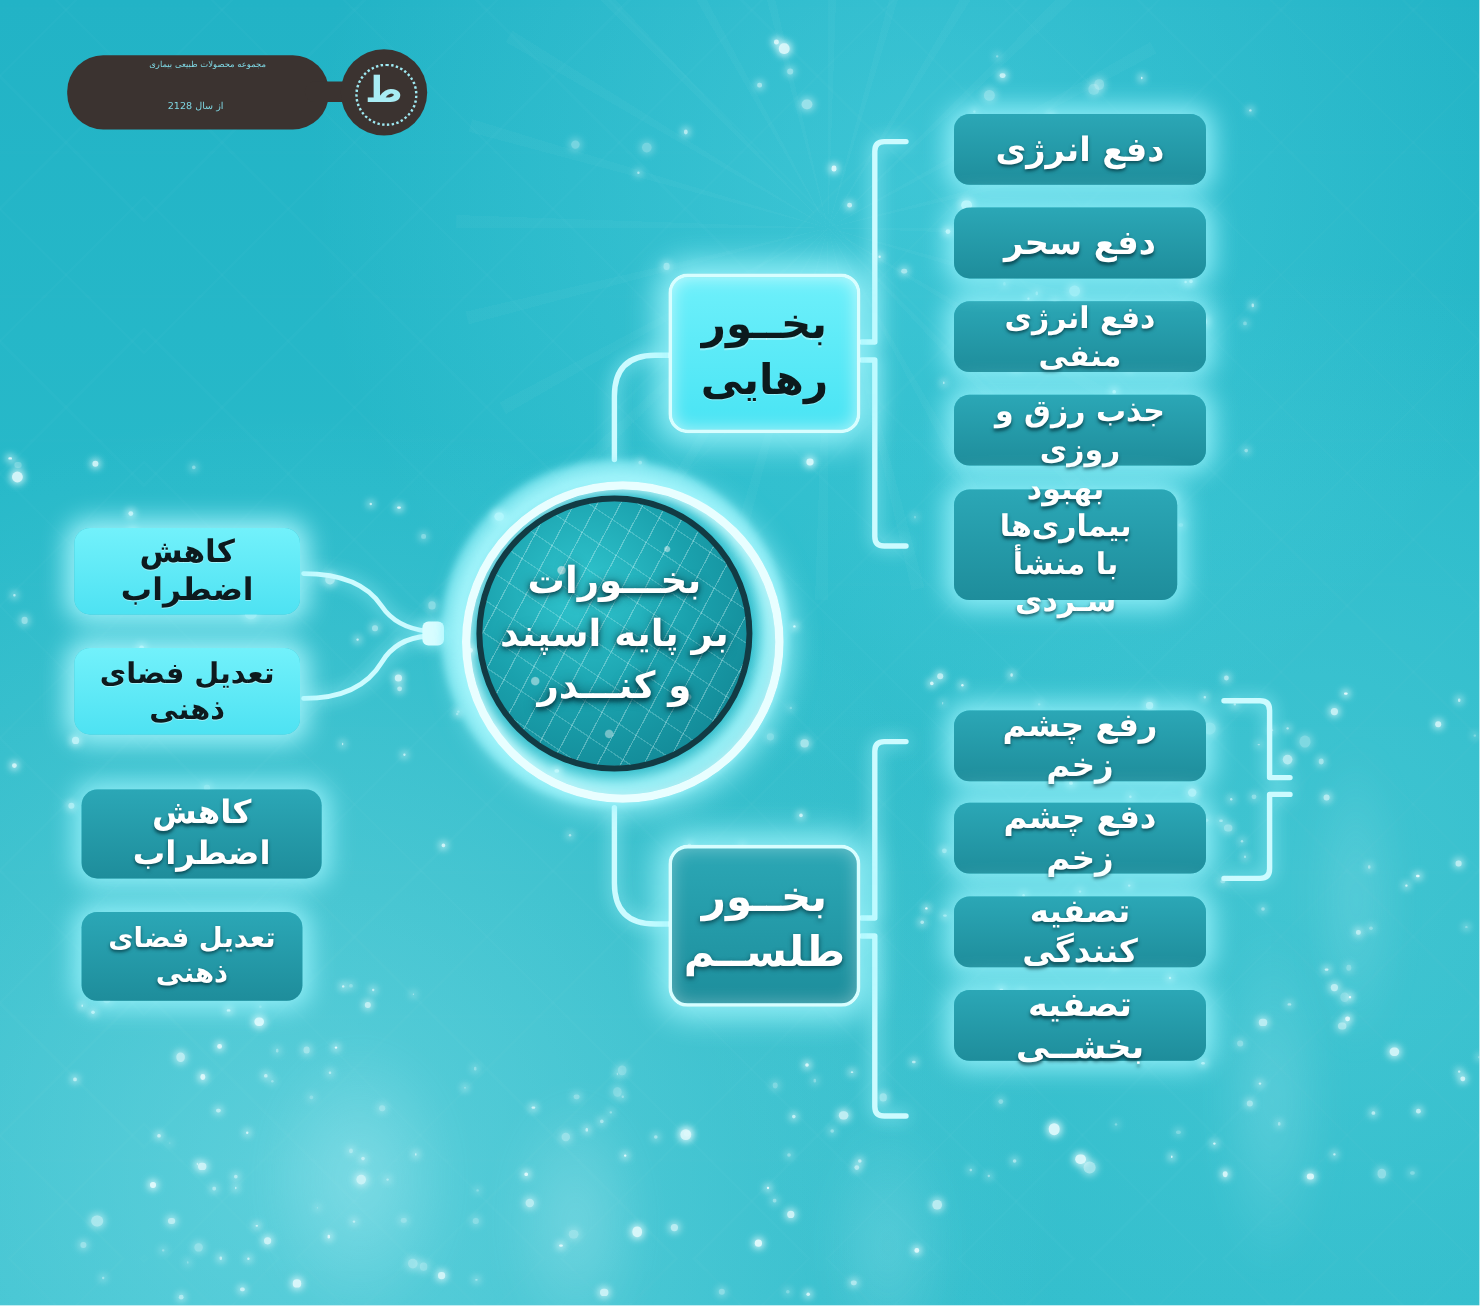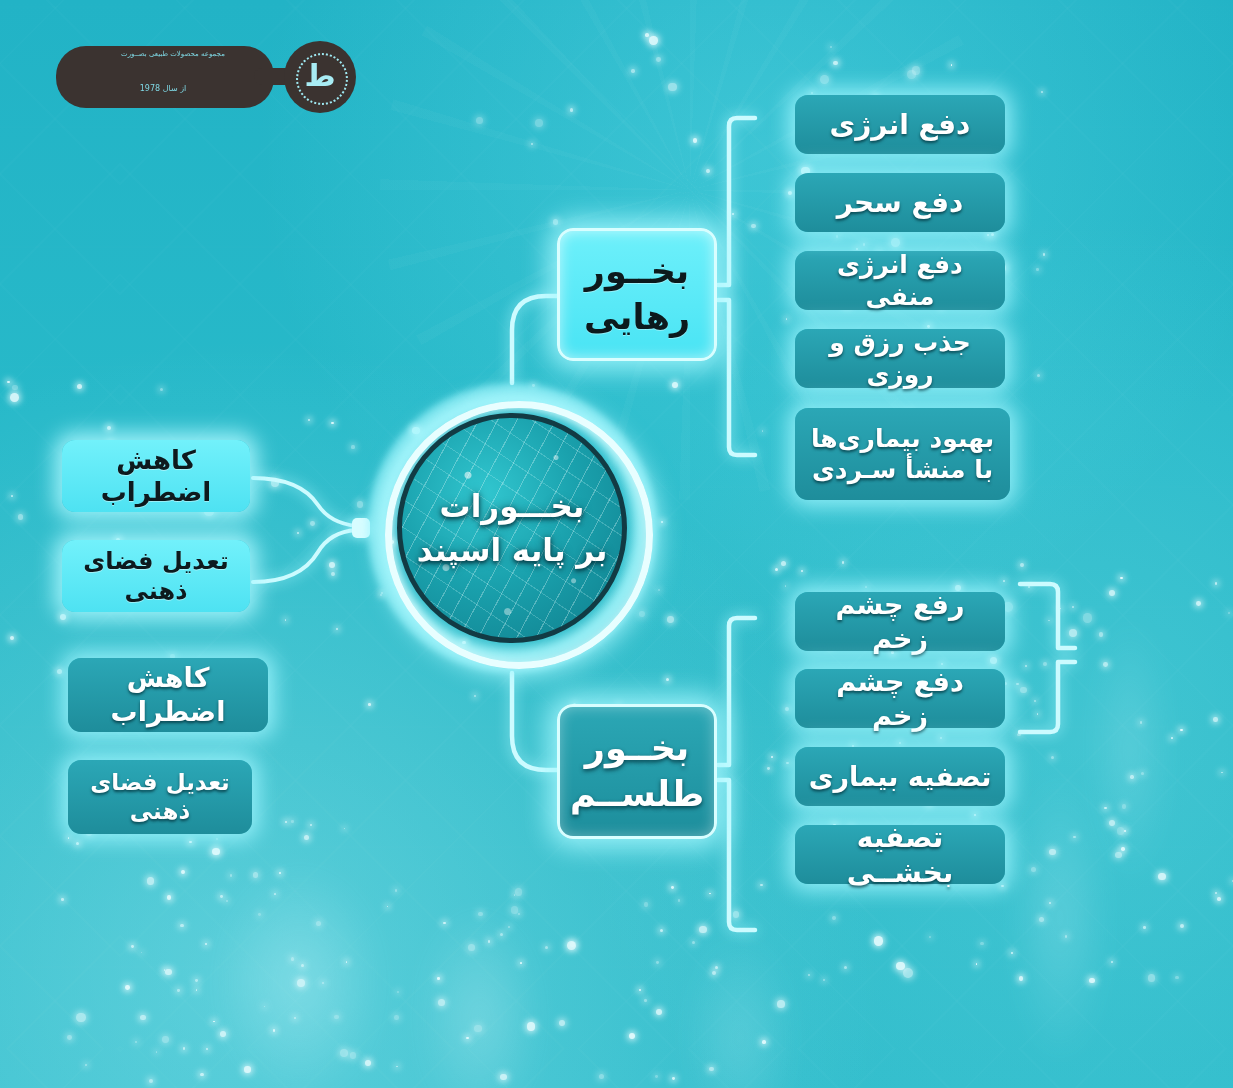--- a/index.html
+++ b/index.html
@@ -557,31 +557,32 @@
 
     <rect class="stub" x="352" y="518" width="18" height="20" rx="5"></rect>
   </svg>
 
   <div id="logo">
     <div class="blob"></div>
     <div class="neck"></div>
     <div class="circ"></div>
     <div class="emblem"></div>
     <div class="emblem-glyph">ط</div>
-    <div class="sup">مجموعه محصولات طبیعی بصــورت</div>
-    <div class="sub">از سال 1978</div>
+    <div class="sup">مجموعه محصولات طبیعی بیماری</div>
+    <div class="sub">از سال 2128</div>
   </div>
 
   <div id="center-node">
     <div class="glow"></div>
     <div class="ring"></div>
     <div class="disc">
       <div class="label">
         <div>بخـــورات</div>
         <div>بر پایه اسپند</div>
+        <div>و کنـــدر</div>
       </div>
     </div>
   </div>
 
   <div class="cat" id="cat-rahaei">
     <div>
       <div>بخــور</div>
       <div>رهایی</div>
     </div>
   </div>
@@ -598,35 +599,35 @@
   </div>
   <div class="leaf dark" style="left:795px;top:251px;width:210px;height:59px;font-size:25px;">
     <span>دفع انرژی منفی</span>
   </div>
   <div class="leaf dark" style="left:795px;top:173px;width:210px;height:59px;font-size:28px;">
     <span>دفع سحر</span>
   </div>
   <div class="leaf dark" style="left:795px;top:329px;width:210px;height:59px;font-size:25px;">
     <span>جذب رزق و روزی</span>
   </div>
-  <div class="leaf dark" style="left:795px;top:408px;width:215px;height:92px;font-size:25px;">
+  <div class="leaf dark" style="left:795px;top:408px;width:186px;height:92px;font-size:25px;">
     <div>
       <div>بهبود بیماری‌ها</div>
       <div>با منشأ سـردی</div>
     </div>
   </div>
 
   <div class="leaf dark" style="left:795px;top:592px;width:210px;height:59px;font-size:27px;">
     <span>رفع چشم زخم</span>
   </div>
   <div class="leaf dark" style="left:795px;top:669px;width:210px;height:59px;font-size:27px;">
     <span>دفع چشم زخم</span>
   </div>
   <div class="leaf dark" style="left:795px;top:747px;width:210px;height:59px;font-size:27px;">
-    <span>تصفیه بیماری</span>
+    <span>تصفیه کنندگی</span>
   </div>
   <div class="leaf dark" style="left:795px;top:825px;width:210px;height:59px;font-size:28px;">
     <span>تصفیه بخشــی</span>
   </div>
 
   <div class="leaf light" style="left:62px;top:440px;width:188px;height:72px;font-size:26px;">
     <span>کاهش اضطراب</span>
   </div>
   <div class="leaf light" style="left:62px;top:540px;width:188px;height:72px;font-size:24px;">
     <span>تعدیل فضای ذهنی</span>

